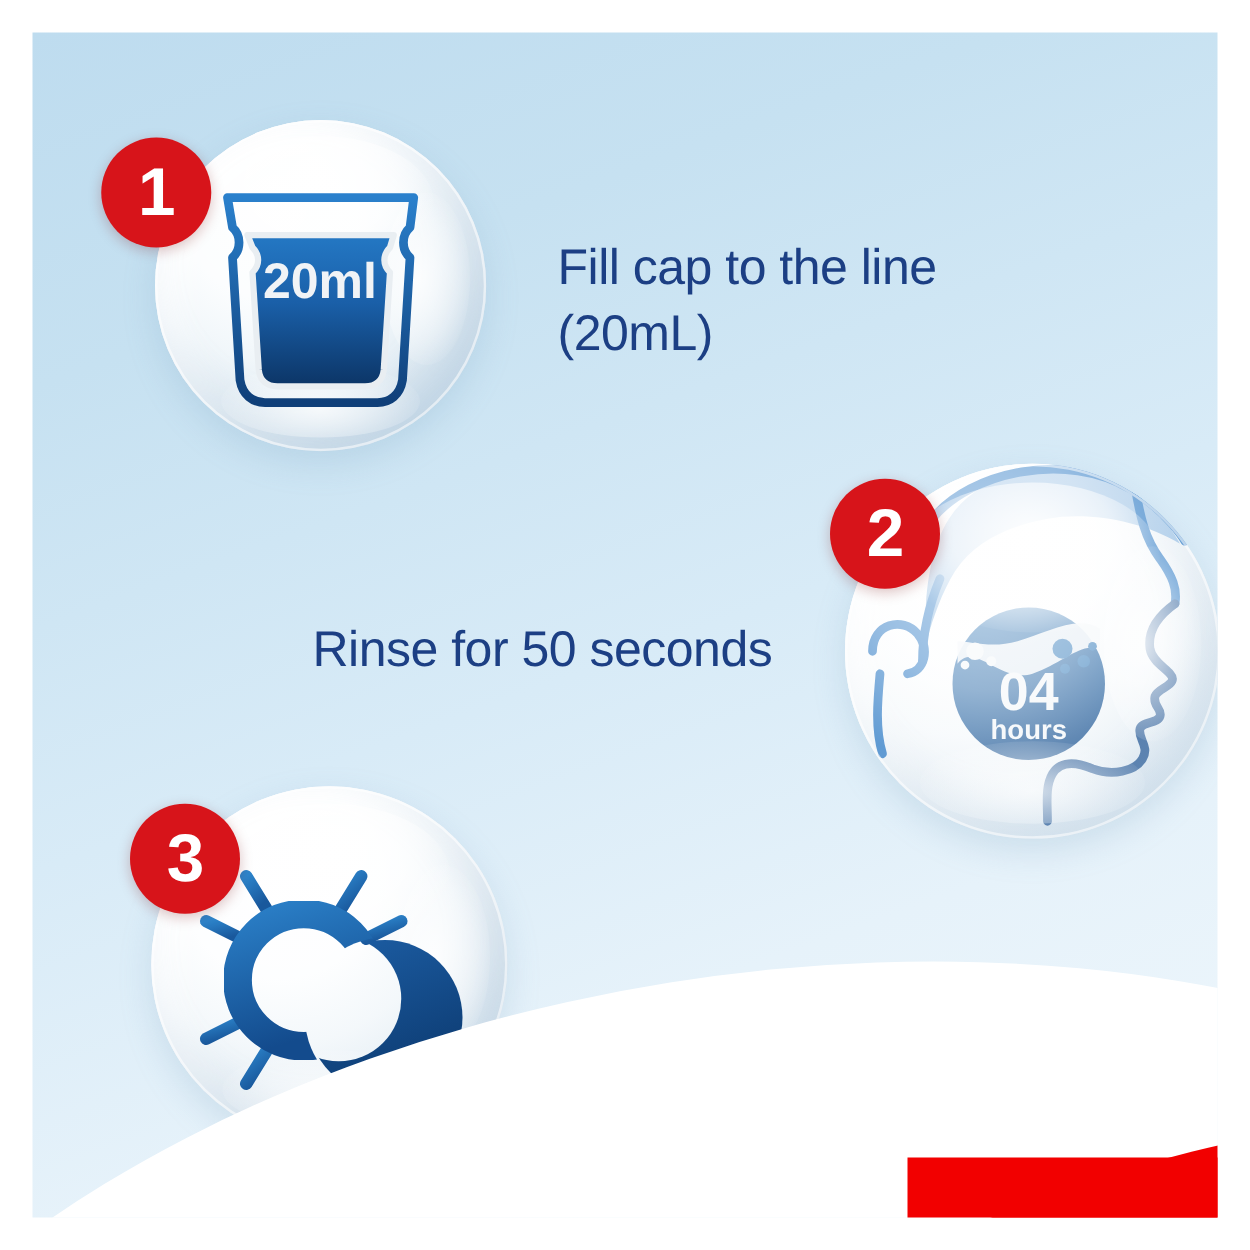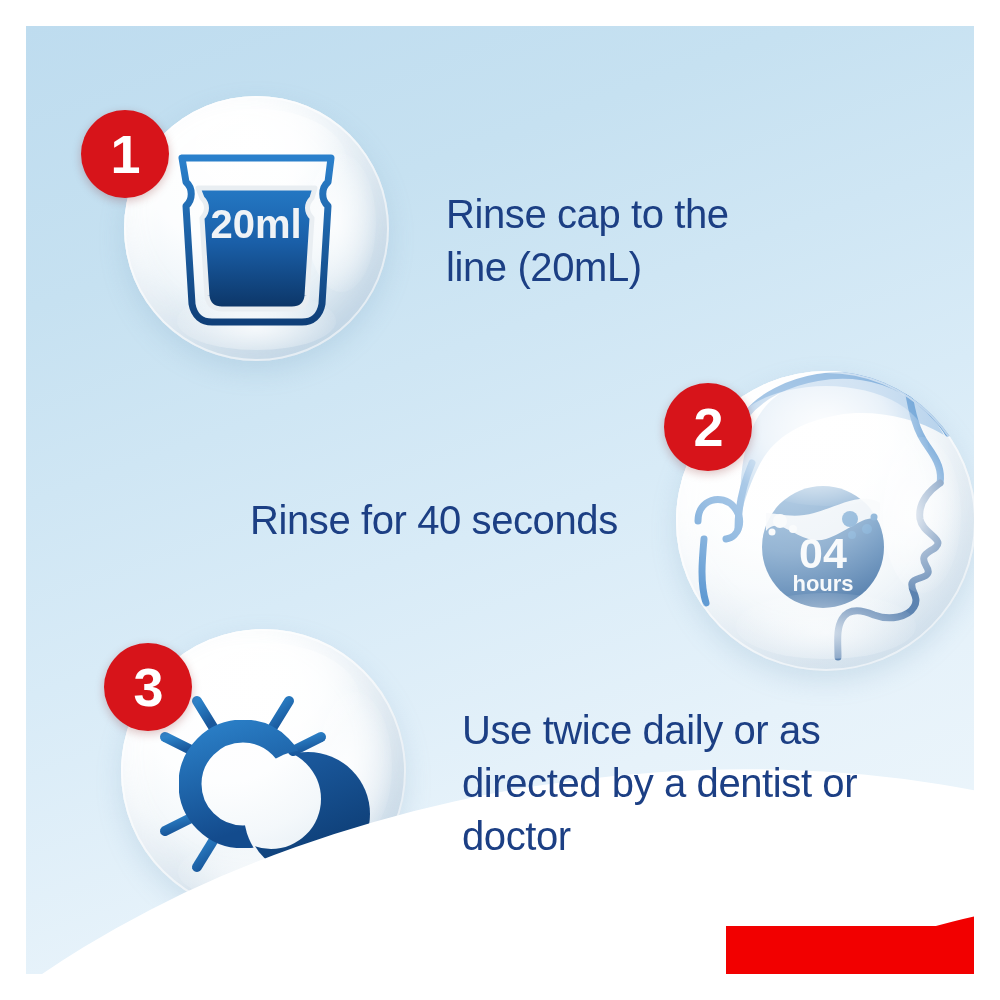--- a/index.html
+++ b/index.html
@@ -191,21 +191,21 @@
           </linearGradient>
         </defs>
 
         <path d="M58,62 L207,62 L204,86 C197,92 197,104 204,110 L198,208 C196,220 188,226 178,226 L88,226 C78,226 70,220 68,208 L62,110 C69,104 69,92 62,86 Z" fill="none" stroke="url(#cupStroke)" stroke-width="7" stroke-linejoin="round"></path>
 
         <path d="M74,92 L191,92 L188,102 C182,108 182,116 188,122 L183,200 C182,209 176,213 168,213 L98,213 C90,213 84,209 83,200 L78,122 C84,116 84,108 78,102 Z" fill="url(#cupFill)" stroke="#e9eef2" stroke-width="5" stroke-linejoin="round"></path>
         <text x="132" y="142" text-anchor="middle" font-family="Liberation Sans, sans-serif" font-size="40" font-weight="bold" fill="#f0f3f6">20ml</text>
       </svg>
     </div>
     <div class="num-badge" id="badge-1">1</div>
-    <div class="caption" id="caption-1">Rinse cap to the line (20mL)</div>
+    <div class="caption" id="caption-1">Fill cap to the line (20mL)</div>
 
     <div class="bubble" id="bubble-2">
       <svg class="bubble-art" viewBox="0 0 300 300" style="z-index:1">
         <defs>
           <clipPath id="sphereClip2">
               <circle cx="150" cy="150" r="150"></circle>
             </clipPath>
           <linearGradient id="hairFill" x1="0" y1="0" x2="0" y2="1">
             <stop offset="0%" stop-color="#9ec3e6"></stop>
             <stop offset="100%" stop-color="#7fb0dc"></stop>
@@ -253,21 +253,21 @@
         </g>
       </svg>
       <div class="gloss-top" style="z-index:2"></div>
       <div class="gloss-right" style="z-index:2"></div>
       <div class="gloss-bottom" style="z-index:2"></div>
       <div class="rim" style="z-index:3"></div>
       <div style="position:absolute;inset:0;border-radius:50%;z-index:2;pointer-events:none;
                   background:radial-gradient(circle at 38% 28%, rgba(255,255,255,0.72) 0%, rgba(255,255,255,0.55) 34%, rgba(255,255,255,0.30) 58%, rgba(222,234,243,0.38) 82%, rgba(200,218,232,0.45) 100%);"></div>
     </div>
     <div class="num-badge" id="badge-2">2</div>
-    <div class="caption" id="caption-2">Rinse for 40 seconds</div>
+    <div class="caption" id="caption-2">Rinse for 50 seconds</div>
 
     <div class="bubble" id="bubble-3">
       <div class="gloss-top"></div>
       <div class="gloss-right"></div>
       <div class="gloss-bottom"></div>
       <div class="rim"></div>
       <svg class="bubble-art" viewBox="0 0 285 285">
         <defs>
           <linearGradient id="sunGrad" x1="0" y1="0" x2="0.3" y2="1">
             <stop offset="0%" stop-color="#2a7ec6"></stop>
@@ -311,19 +311,18 @@
           <circle cx="187" cy="185" r="62" fill="url(#moonGrad)"></circle>
         </g>
 
         <g fill="#134b8d">
           <path d="M222,203 l5.4,11.3 12.4,1.7 -9,8.7 2.2,12.3 -11,-5.9 -11,5.9 2.2,-12.3 -9,-8.7 12.4,-1.7 Z"></path>
           <path d="M247,232 l3.6,7.5 8.2,1.1 -6,5.8 1.5,8.2 -7.3,-3.9 -7.3,3.9 1.5,-8.2 -6,-5.8 8.2,-1.1 Z"></path>
         </g>
       </svg>
     </div>
     <div class="num-badge" id="badge-3">3</div>
-    <div class="caption" id="caption-3">Use twice daily or as directed by a dentist or doctor</div>
 
     <div class="white-swoosh"></div>
     <div class="red-swoosh"></div>
     <div class="red-corner-fill"></div>
   </div>
 </div>
 
 </body></html>

